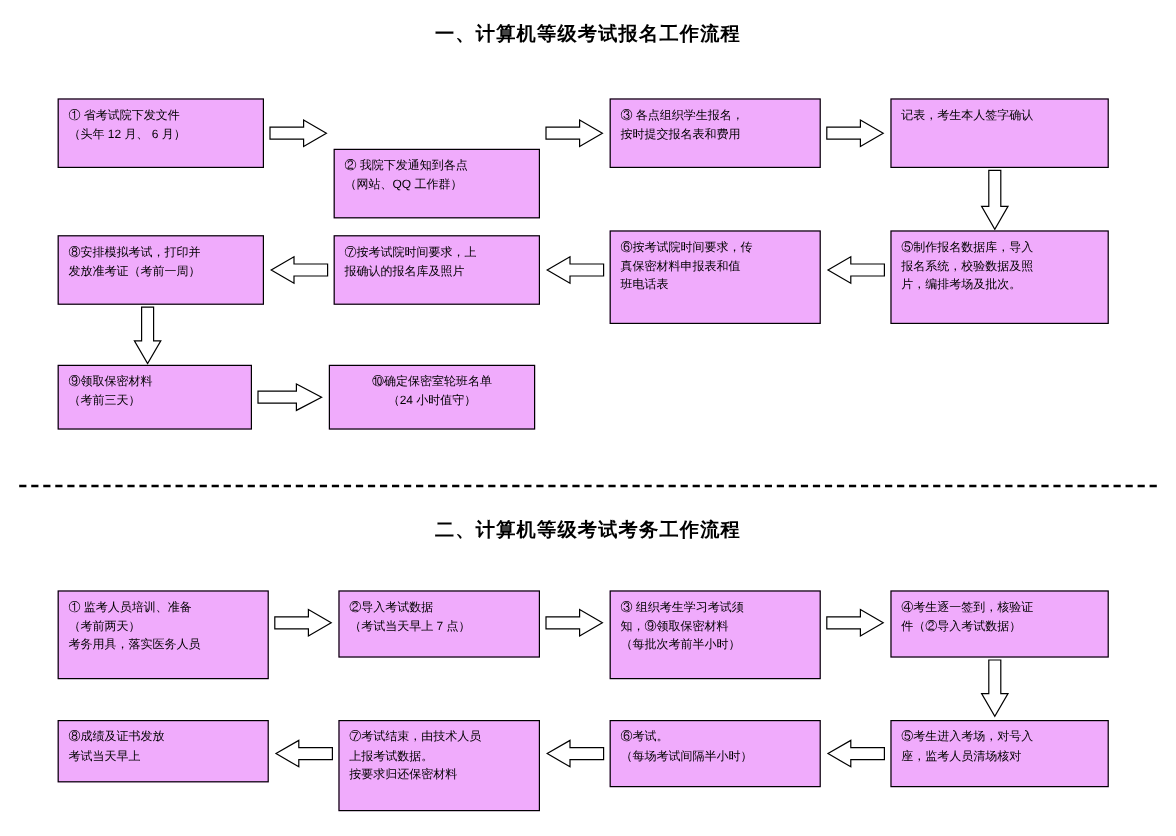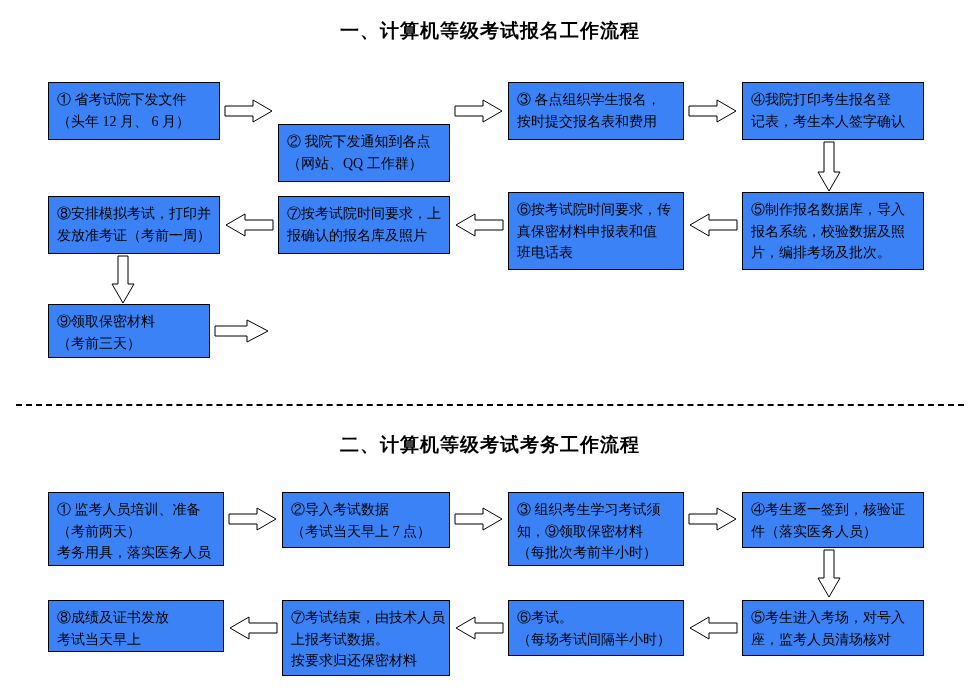--- a/index.html
+++ b/index.html
@@ -18,33 +18,33 @@
   .page {
     position: relative;
     width: 980px;
     height: 697px;
   }
   .section-title {
     position: absolute;
     width: 100%;
     text-align: center;
     font-weight: bold;
-    font-size: 19px;
+    font-size: 16px;
     letter-spacing: 1px;
     font-family: "Liberation Serif", "DejaVu Serif", serif;
   }
   .node {
     position: absolute;
     border: 1px solid #000000;
     box-sizing: border-box;
-    font-size: 14px;
+    font-size: 10px;
     line-height: 1.55;
     padding: 6px 8px 4px 8px;
-    background: #3b82f6;
-    font-family: Liberation Serif, serif;
+    background: #f0abfc;
+    font-family: Liberation Sans, sans-serif;
   }
   .node .ln {
     display: block;
     white-space: nowrap;
   }
   .node.center .ln {
     text-align: center;
   }
   
   .arrow {
@@ -96,21 +96,20 @@
     <span class="ln">按时提交报名表和费用</span>
   </div>
 
   <div class="arrow" style="left:689px; top:100px;">
     <svg width="48" height="22" viewBox="0 0 48 22">
       <polygon points="0,6 28,6 28,0 47,11 28,22 28,16 0,16" fill="#ffffff" stroke="#000000" stroke-width="1"></polygon>
     </svg>
   </div>
 
   <div class="node" style="left:742px; top:82px; width:182px; height:58px;">
-    <span class="ln">④我院打印考生报名登</span>
     <span class="ln">记表，考生本人签字确认</span>
   </div>
 
   <div class="arrow" style="left:818px; top:142px;">
     <svg width="24" height="50" viewBox="0 0 24 50">
       <polygon points="6,0 16,0 16,30 22,30 11,49 0,30 6,30" fill="#ffffff" stroke="#000000" stroke-width="1"></polygon>
     </svg>
   </div>
 
   <div class="node" style="left:742px; top:192px; width:182px; height:78px;">
@@ -163,20 +162,24 @@
     <span class="ln">⑨领取保密材料</span>
     <span class="ln">（考前三天）</span>
   </div>
 
   <div class="arrow" style="left:215px; top:320px;">
     <svg width="54" height="22" viewBox="0 0 54 22">
       <polygon points="0,6 32,6 32,0 53,11 32,22 32,16 0,16" fill="#ffffff" stroke="#000000" stroke-width="1"></polygon>
     </svg>
   </div>
 
+  <div class="node center" style="left:274px; top:304px; width:172px; height:54px;">
+    <span class="ln">⑩确定保密室轮班名单</span>
+    <span class="ln">（24 小时值守）</span>
+  </div>
 
   <div class="divider" style="top:404px;"></div>
 
   <div class="section-title" style="top:432px;">二、计算机等级考试考务工作流程</div>
 
   <div class="node" style="left:48px; top:492px; width:176px; height:74px;">
     <span class="ln">①  监考人员培训、准备</span>
     <span class="ln">（考前两天）</span>
     <span class="ln">考务用具，落实医务人员</span>
   </div>
@@ -205,21 +208,21 @@
   </div>
 
   <div class="arrow" style="left:689px; top:508px;">
     <svg width="48" height="22" viewBox="0 0 48 22">
       <polygon points="0,6 28,6 28,0 47,11 28,22 28,16 0,16" fill="#ffffff" stroke="#000000" stroke-width="1"></polygon>
     </svg>
   </div>
 
   <div class="node" style="left:742px; top:492px; width:182px; height:56px;">
     <span class="ln">④考生逐一签到，核验证</span>
-    <span class="ln">件（落实医务人员）</span>
+    <span class="ln">件（②导入考试数据）</span>
   </div>
 
   <div class="arrow" style="left:818px; top:550px;">
     <svg width="24" height="48" viewBox="0 0 24 48">
       <polygon points="6,0 16,0 16,28 22,28 11,47 0,28 6,28" fill="#ffffff" stroke="#000000" stroke-width="1"></polygon>
     </svg>
   </div>
 
   <div class="node" style="left:742px; top:600px; width:182px; height:56px;">
     <span class="ln">⑤考生进入考场，对号入</span>

